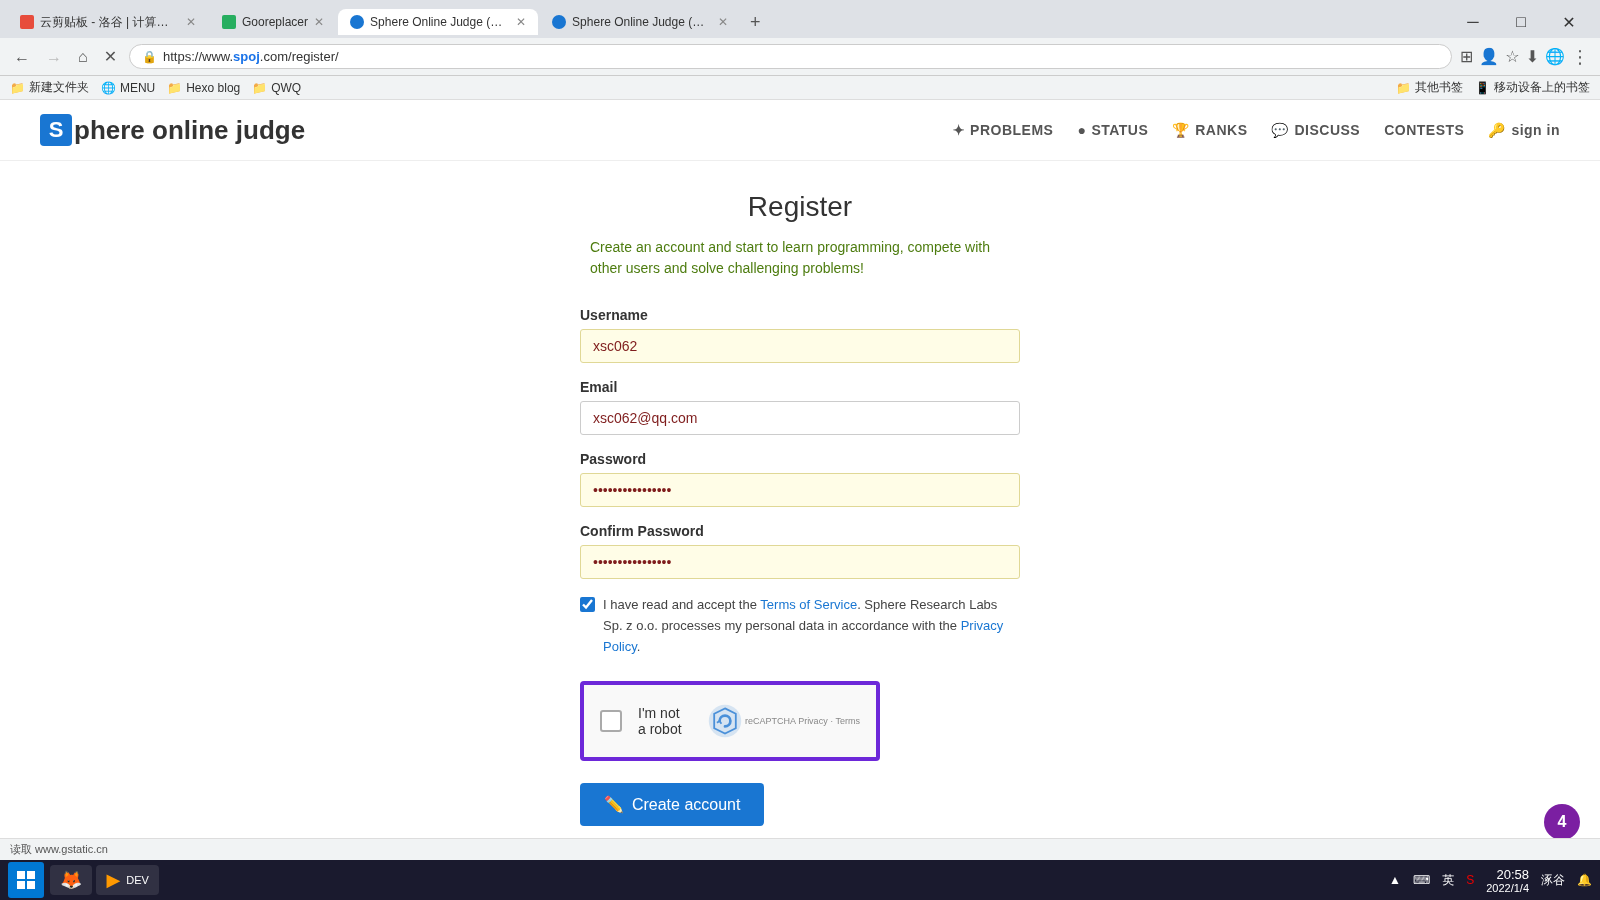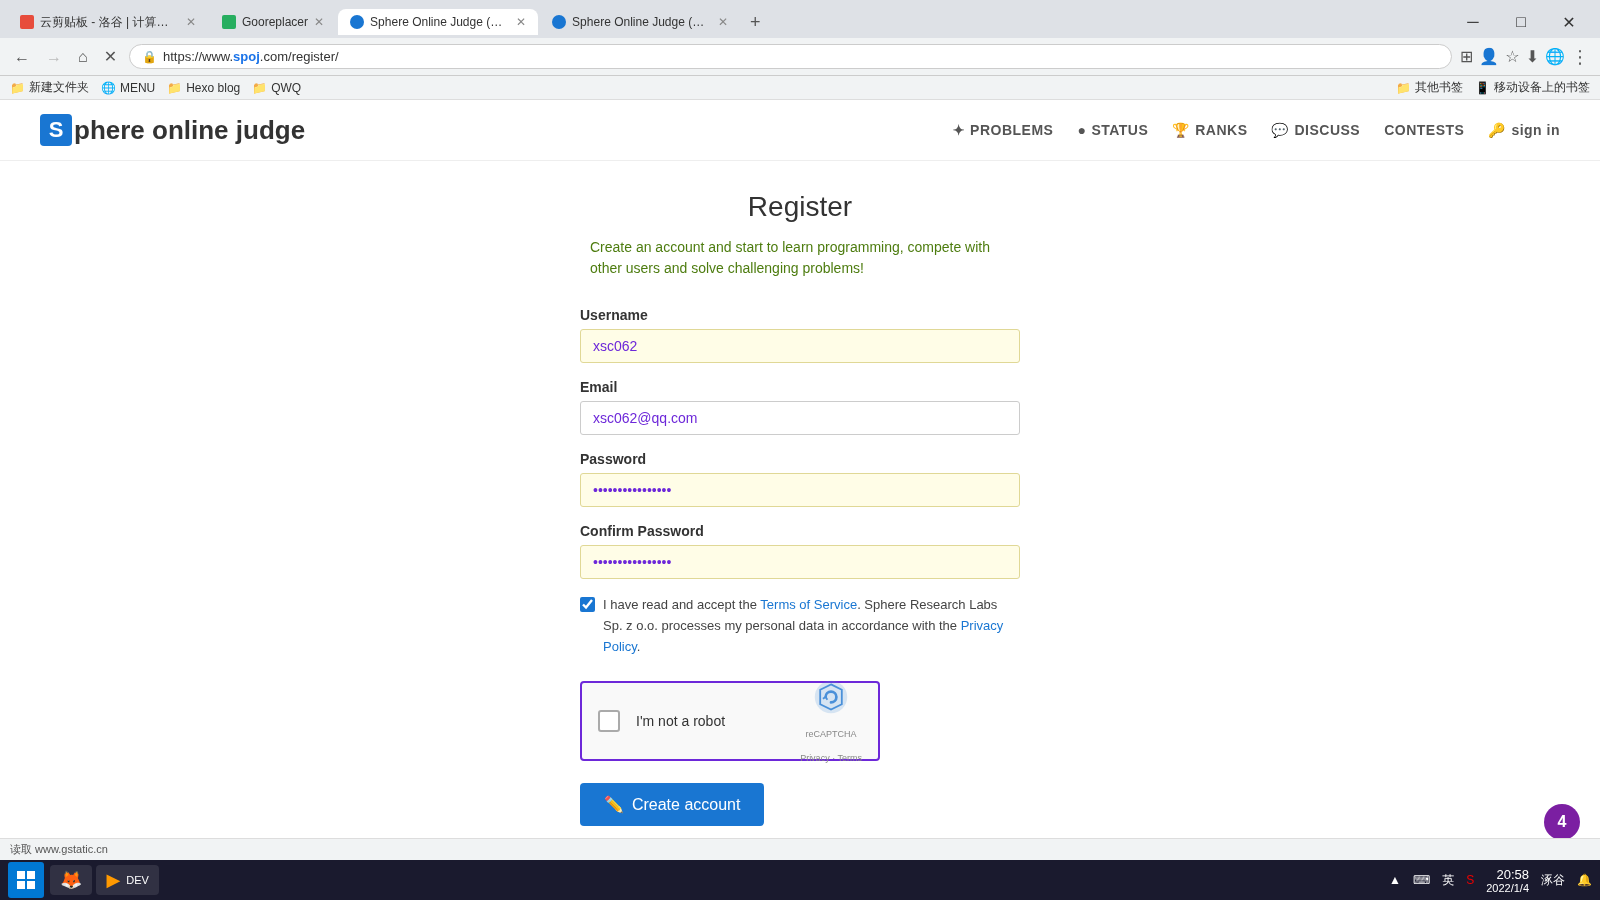--- a/index.html
+++ b/index.html
@@ -35,32 +35,32 @@
     .nav-link.signin { color: #555; }
 
     
     .main-content { display: flex; flex-direction: column; align-items: center; padding: 30px 20px 40px; }
     .page-title { font-size: 28px; font-weight: 400; color: #333; margin-bottom: 14px; }
     .page-subtitle { font-size: 14px; color: #4d7c0f; max-width: 420px; text-align: left; margin-bottom: 28px; line-height: 1.5; }
 
     .form-container { width: 440px; }
     .form-group { margin-bottom: 16px; }
     .form-label { display: block; font-size: 14px; font-weight: bold; color: #333; margin-bottom: 6px; }
-    .form-input { width: 100%; padding: 8px 12px; border: 1px solid #ccc; border-radius: 3px; font-size: 14px; color: #6d28d9; outline: none; }
+    .form-input { width: 100%; padding: 8px 12px; border: 1px solid #ccc; border-radius: 3px; font-size: 14px; color: #7f1d1d; outline: none; }
     .form-input.filled-yellow { background: #fffde7; border-color: #e0d896; }
 
     .terms-section { margin-bottom: 24px; font-size: 13px; color: #444; line-height: 1.6; }
     .terms-section label { display: flex; gap: 8px; align-items: flex-start; }
     .terms-section input[type="checkbox"] { margin-top: 2px; flex-shrink: 0; accent-color: #1976d2; width: 15px; height: 15px; }
     .terms-link { color: #1976d2; text-decoration: none; cursor: pointer; }
 
-    .captcha-box { border: 2px solid #6d28d9; border-radius: 4px; width: 300px; height: 80px; display: flex; align-items: center; padding: 12px 16px; background: #f9f9f9; margin-bottom: 22px; gap: 16px; }
+    .captcha-box { border: 4px solid #6d28d9; border-radius: 4px; width: 300px; height: 80px; display: flex; align-items: center; padding: 12px 16px; background: #f9f9f9; margin-bottom: 22px; gap: 16px; }
     .captcha-checkbox { width: 22px; height: 22px; border: 2px solid #aaa; border-radius: 3px; background: #fff; flex-shrink: 0; cursor: pointer; }
     .captcha-label { font-size: 14px; color: #333; flex: 1; }
-    .captcha-logo-area { display: flex; flex-direction: column; align-items: center; gap: 14px; }
+    .captcha-logo-area { display: flex; flex-direction: row; align-items: center; gap: 2px; }
     .captcha-logo { width: 36px; height: 36px; }
     .captcha-brand { font-size: 9px; color: #888; }
     .captcha-links { font-size: 9px; color: #888; }
 
     .create-btn { display: flex; align-items: center; gap: 8px; background: #1976d2; color: #fff; border: none; border-radius: 4px; padding: 12px 24px; font-size: 16px; cursor: pointer; font-weight: 500; }
     .create-btn .pencil-icon { font-size: 16px; }
 
     
     .purple-badge { position: fixed; right: 20px; bottom: 60px; width: 36px; height: 36px; background: #7b1fa2; border-radius: 50%; display: flex; align-items: center; justify-content: center; color: #fff; font-weight: bold; font-size: 16px; z-index: 100; }
 

